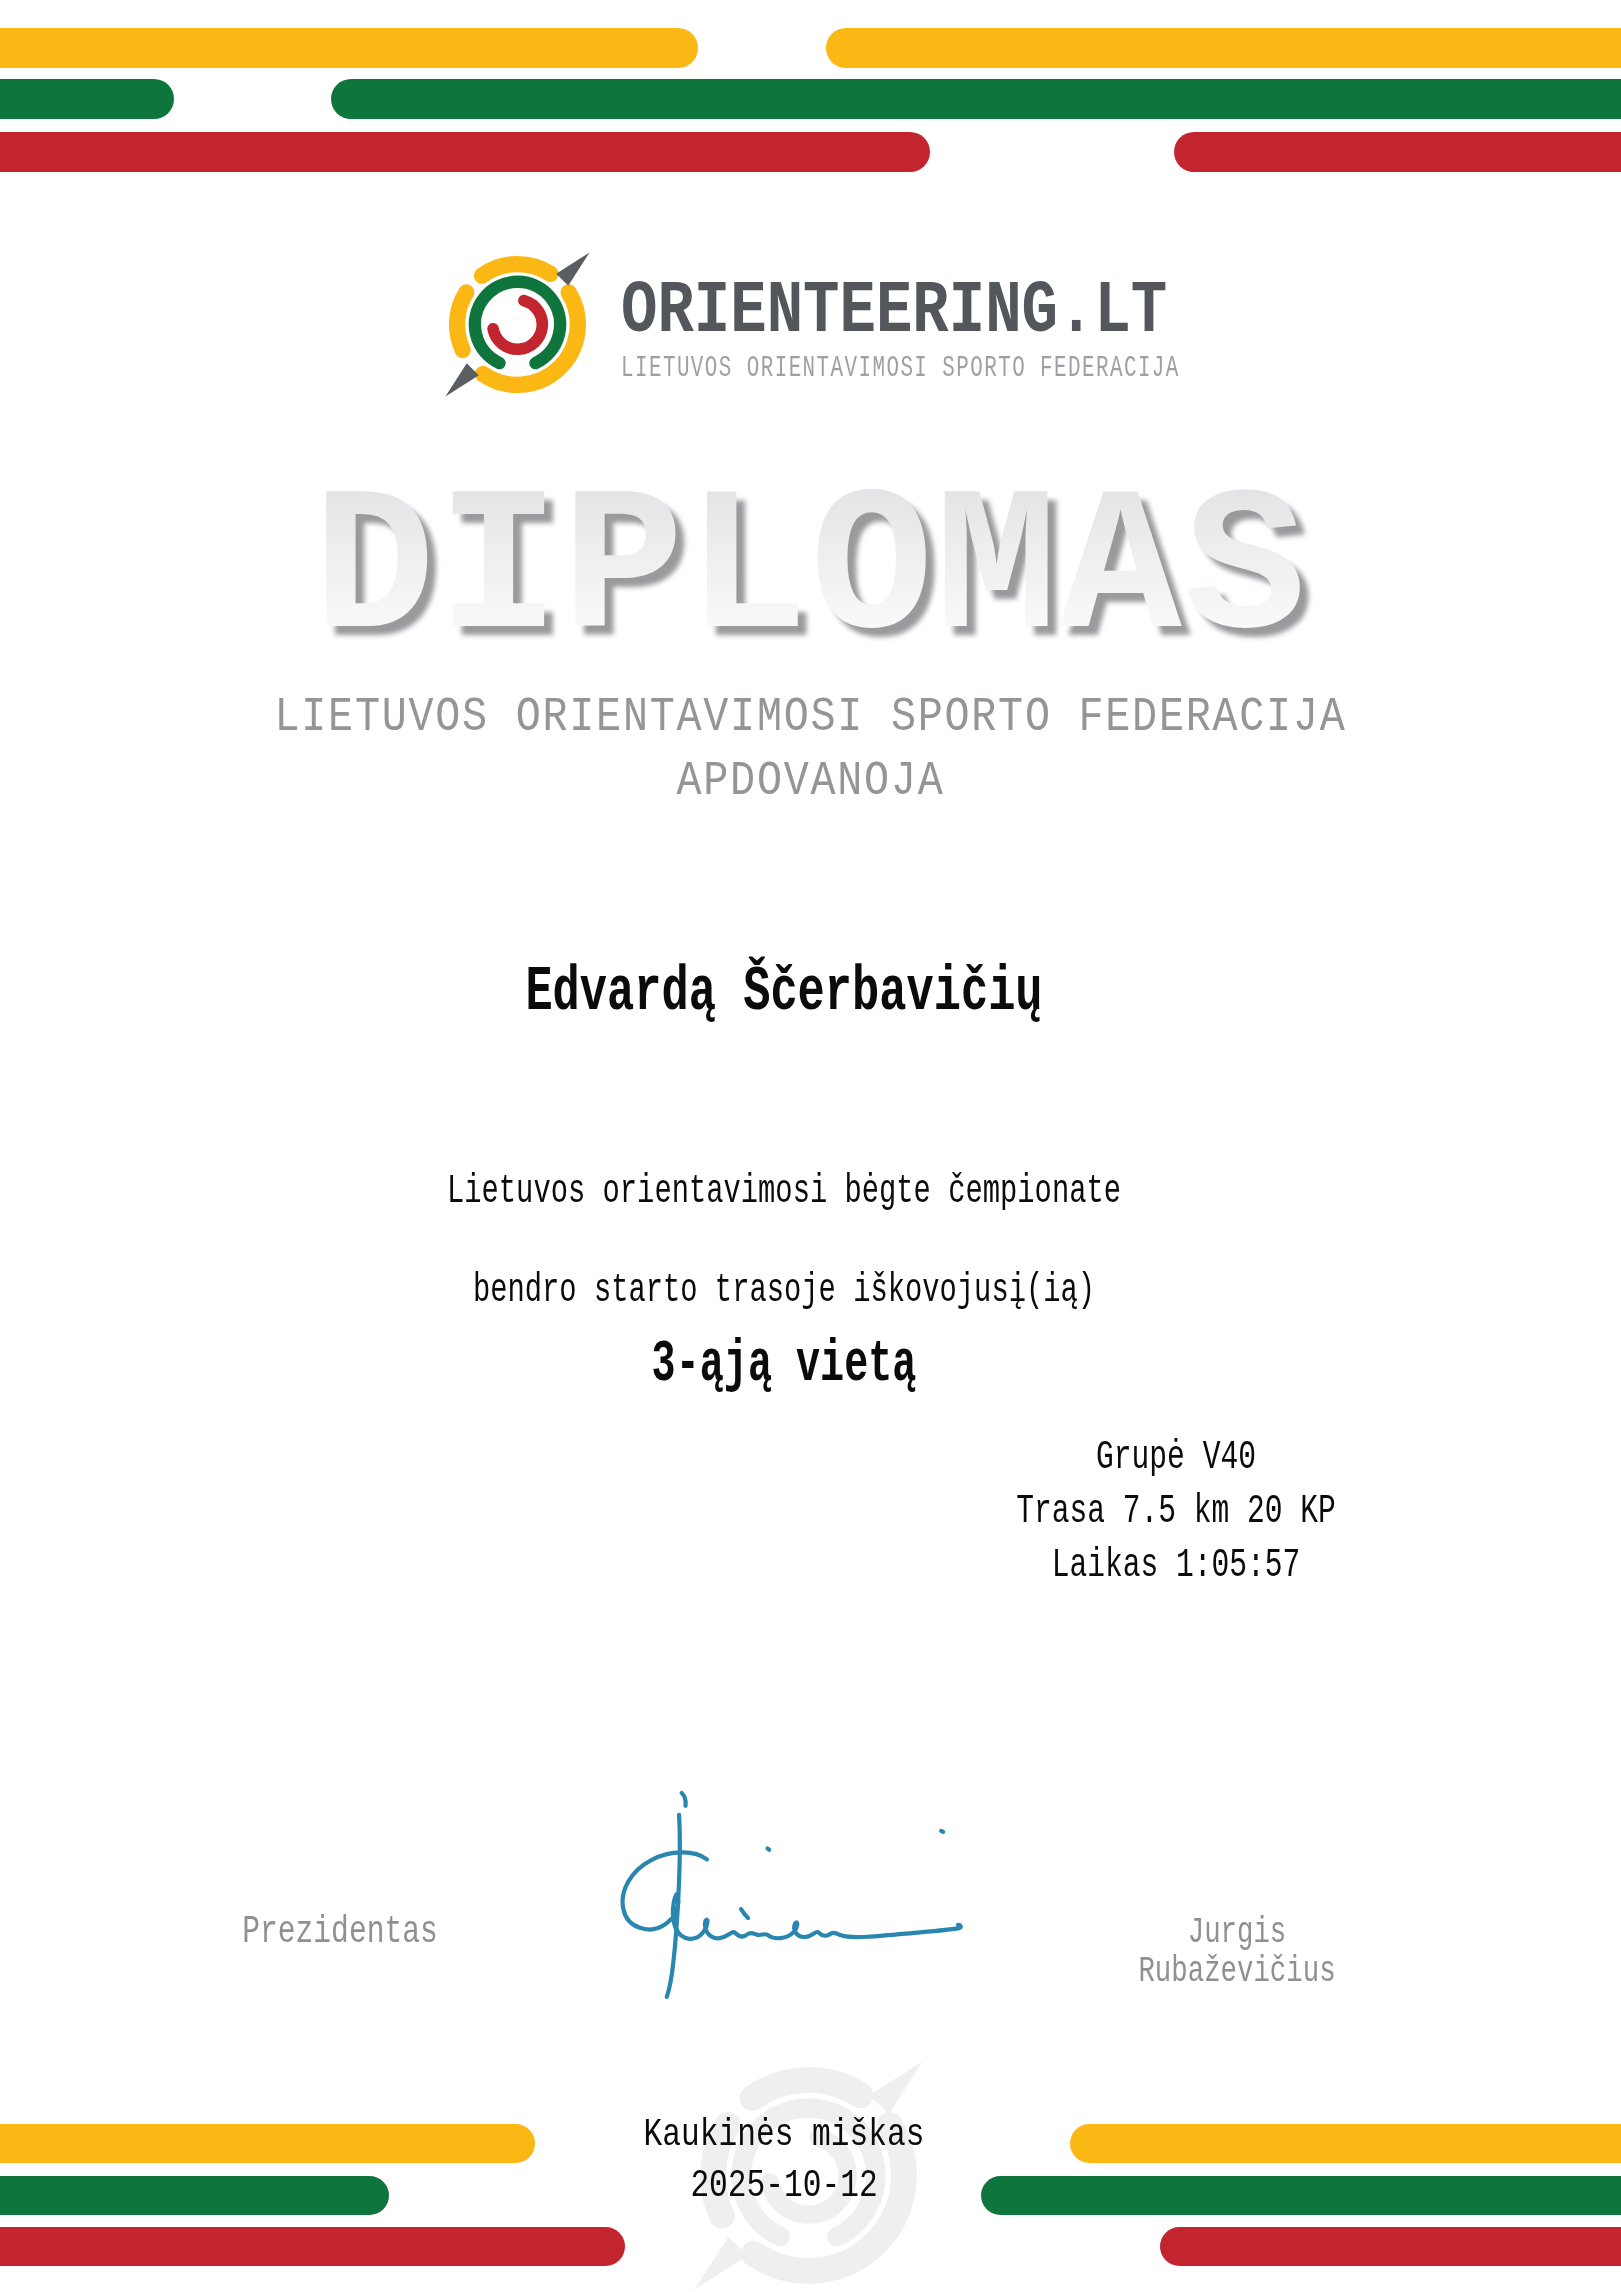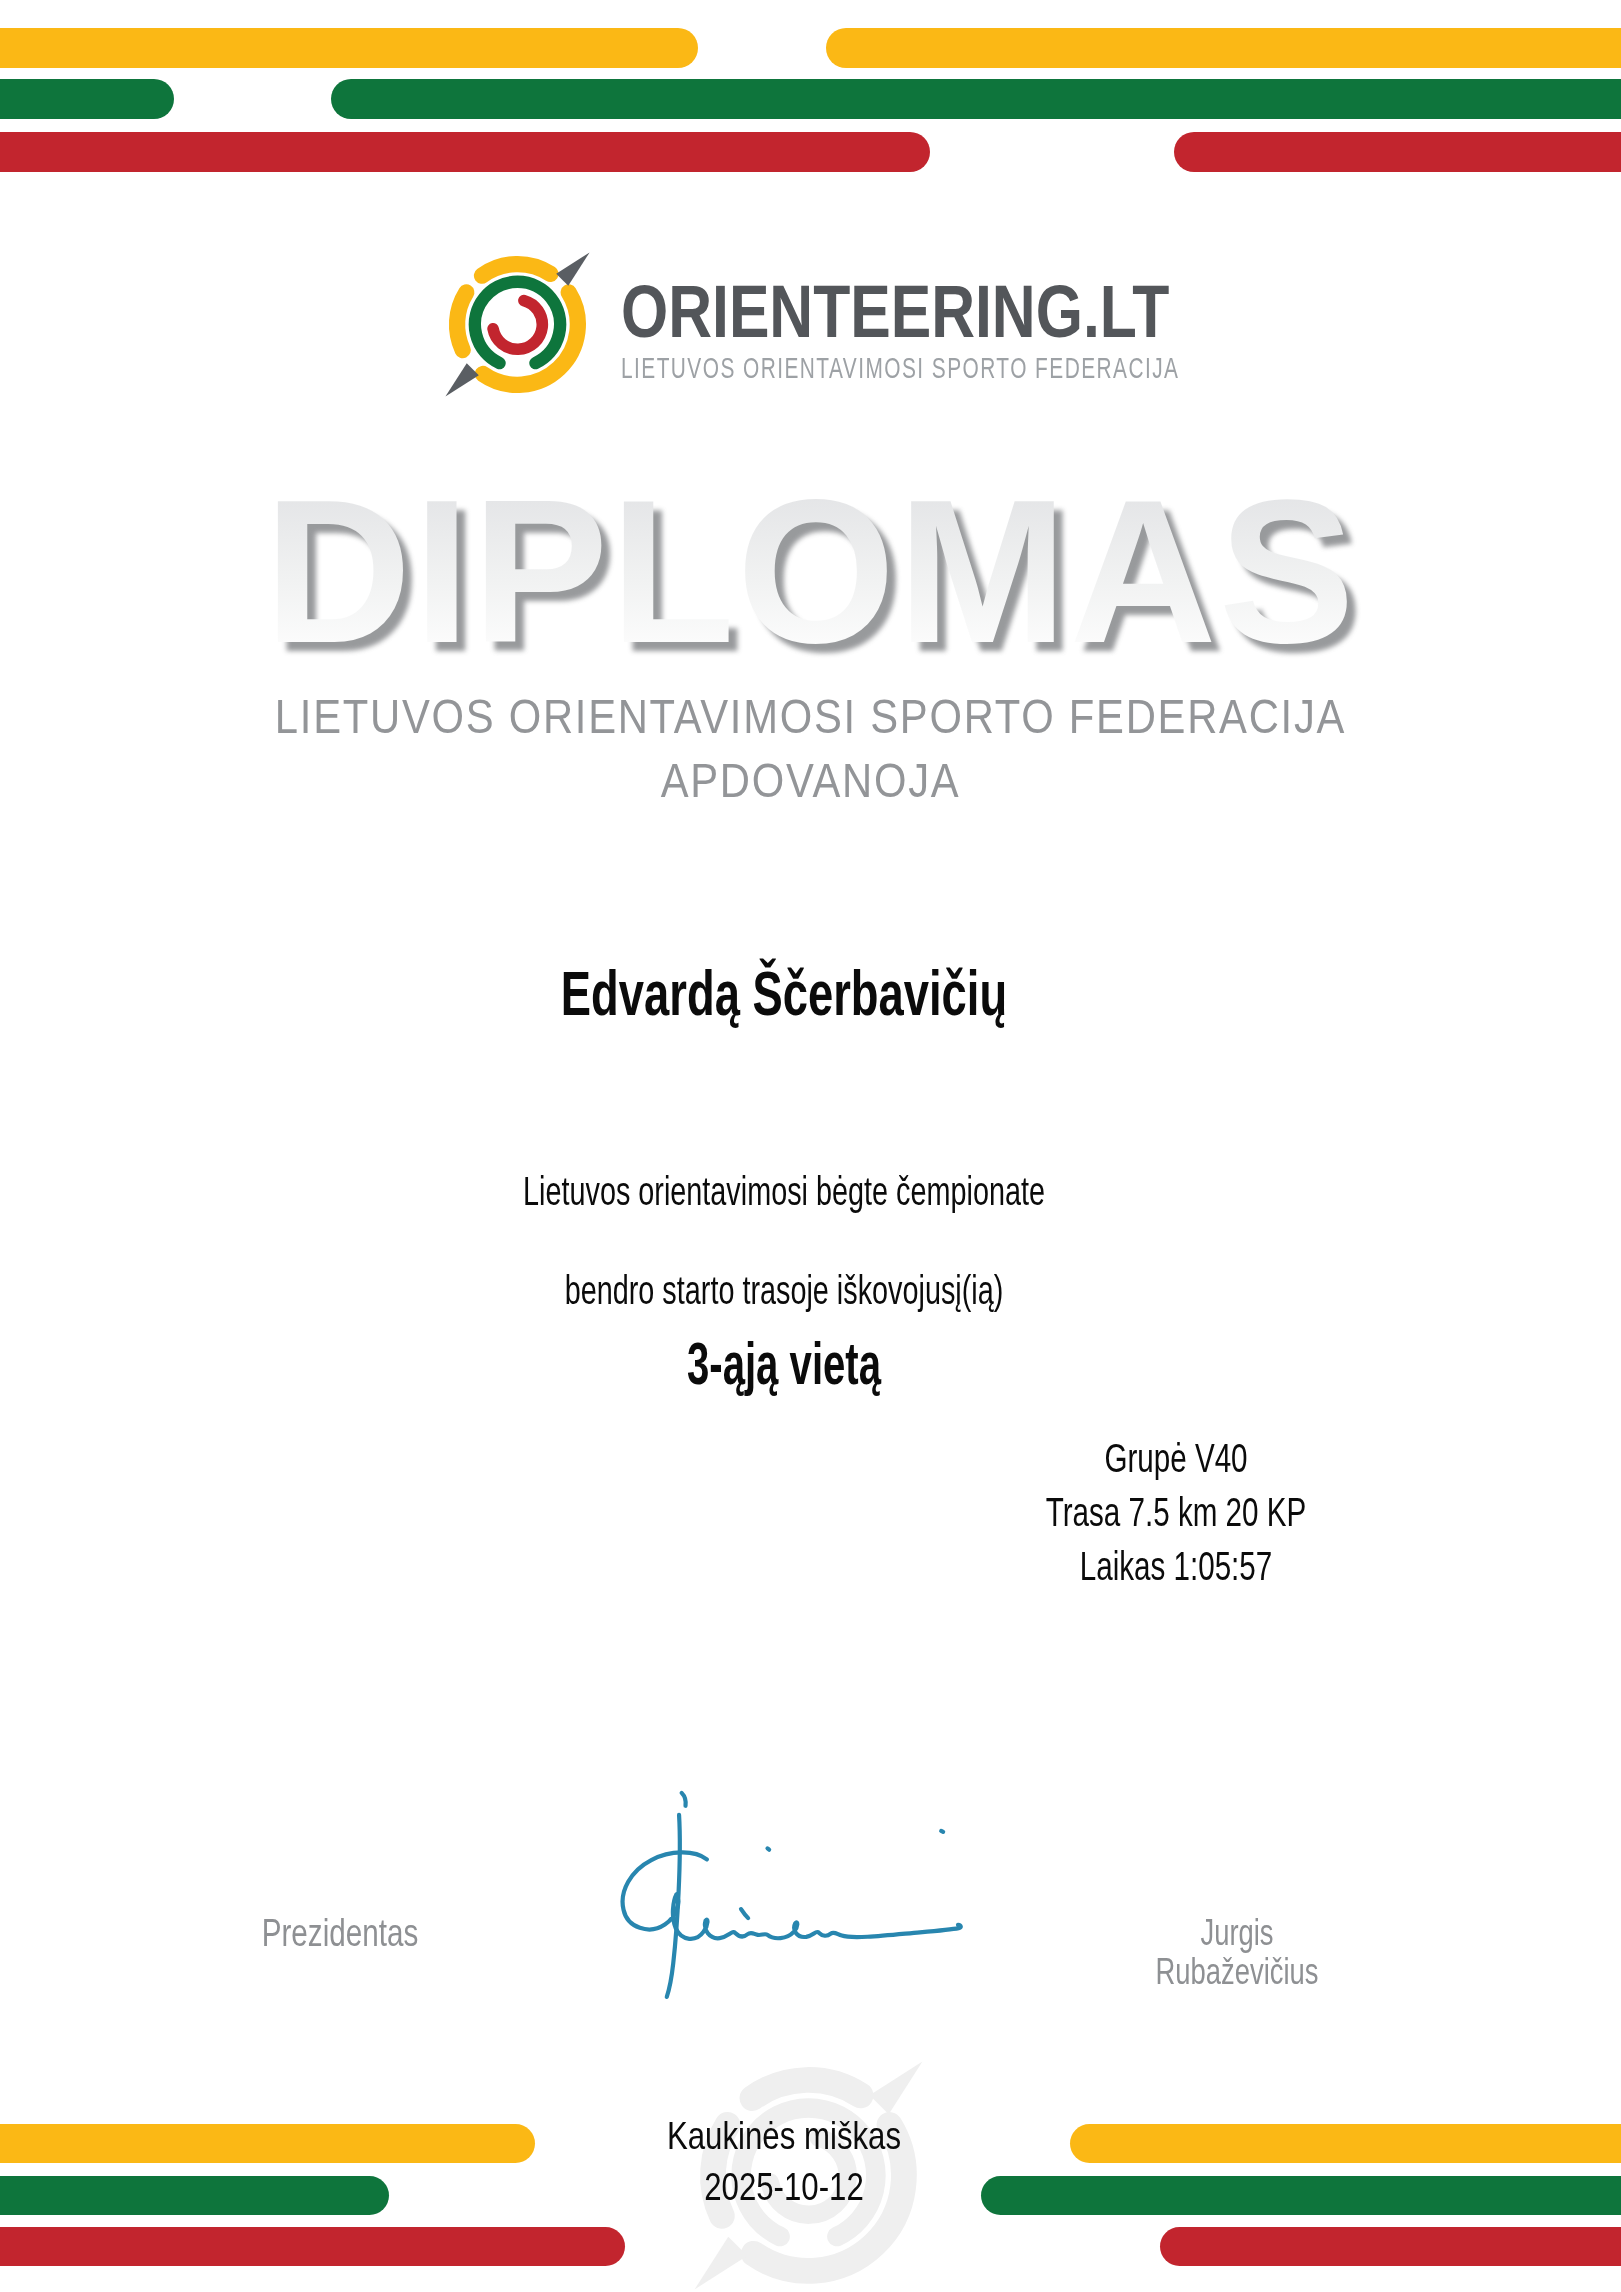--- a/index.html
+++ b/index.html
@@ -1,18 +1,18 @@
 <!DOCTYPE html>
 <html><head>
 <meta charset="utf-8">
 <style>
   html,body{margin:0;padding:0;background:#ffffff;}
   .page{
     position:relative;width:1621px;height:2293px;background:#ffffff;
-    overflow:hidden;font-family:Liberation Sans, sans-serif;color:#0b0b0b;
+    overflow:hidden;font-family:Liberation Mono, monospace;color:#0b0b0b;
   }
   
   .stripe{position:absolute;}
   .stripe.yellow{background:#FBB815;}
   .stripe.green{background:#0E753C;}
   .stripe.red{background:#C2252E;}
   .ts{height:40px;}
   .bs{height:39px;}
   .cap-r{border-radius:0 20.6px 20.6px 0;}
   .cap-l{border-radius:20.6px 0 0 20.6px;}

